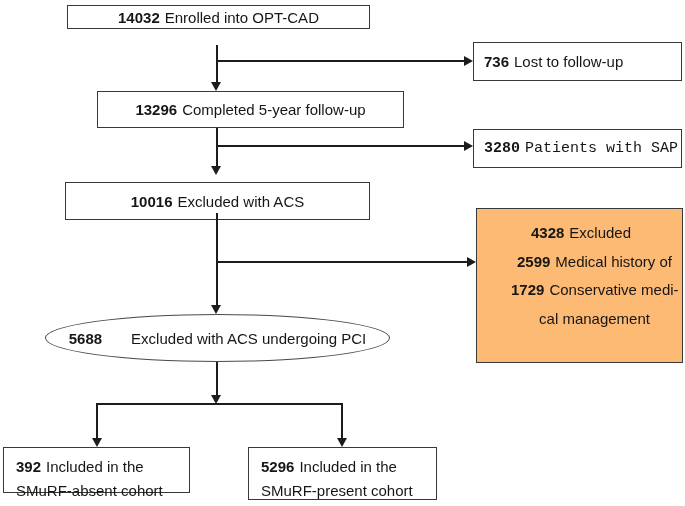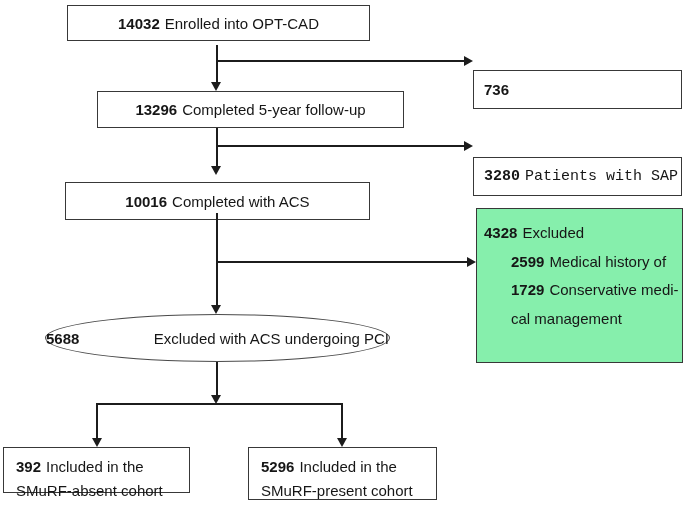--- a/index.html
+++ b/index.html
@@ -23,55 +23,55 @@
     border: 1.6px solid #383838;
     background: #ffffff;
     display: flex;
     align-items: center;
     justify-content: center;
     white-space: nowrap;
   }
   .box.left-align {
     justify-content: flex-start;
     padding-left: 10px;
-    margin-top: 28px;
   }
   .num {
     font-weight: bold;
     margin-right: 5px;
   }
   .ellipse {
     position: absolute;
     box-sizing: border-box;
     border: 1.5px solid #4a4a4a;
     border-radius: 50%;
     background: #ffffff;
     display: flex;
     align-items: center;
-    justify-content: space-between;
+    justify-content: center;
     white-space: nowrap;
     gap: 24px;
   }
   .multiline-box {
     position: absolute;
     box-sizing: border-box;
     border: 1.6px solid #383838;
     background: #ffffff;
     padding: 7px 6px 0 12px;
     line-height: 24px;
     white-space: nowrap;
   }
   .excl-box {
     position: absolute;
     box-sizing: border-box;
     border: 1.6px solid #383838;
-    background: #86efac;
+    background: #fdba74;
     padding: 10px 4px 0 7px;
     line-height: 28.5px;
     white-space: nowrap;
+    text-align: center;
   }
   .excl-box .indent {
     margin-left: 27px;
   }
   .vline {
     position: absolute;
     width: 2px;
     background: #1c1c1c;
   }
   .hline {
@@ -94,37 +94,38 @@
     border-top: 5.5px solid transparent;
     border-bottom: 5.5px solid transparent;
     border-left: 9px solid #1c1c1c;
   }
 </style>
 </head>
 <body>
 
 <div id="canvas">
 
-  <div class="box" style="left:67px; top:5px; width:303px; height:36px;">
+  <div class="box" style="left:67px; top:5px; width:303px; height:24px;">
     <span class="num">14032</span>
     <span>Enrolled into OPT-CAD</span>
   </div>
 
   <div class="box" style="left:65px; top:91px; width:307px; height:37px;margin-left:32px;">
     <span class="num">13296</span>
     <span>Completed 5-year follow-up</span>
   </div>
 
   <div class="box" style="left:65px; top:182px; width:305px; height:38px;">
     <span class="num">10016</span>
-    <span>Completed with ACS</span>
+    <span>Excluded with ACS</span>
   </div>
 
   <div class="box left-align" style="left:473px; top:42px; width:209px; height:39px;">
     <span class="num">736</span>
+    <span>Lost to follow-up</span>
   </div>
 
   <div class="box left-align" style="left:473px; top:129px; width:209px; height:39px;font-family:Liberation Mono, monospace;">
     <span class="num">3280</span>
     <span>Patients with SAP</span>
   </div>
 
   <div class="excl-box" style="left:476px; top:208px; width:207px; height:155px;">
     <div>
       <span class="num">4328</span><span>Excluded</span>

